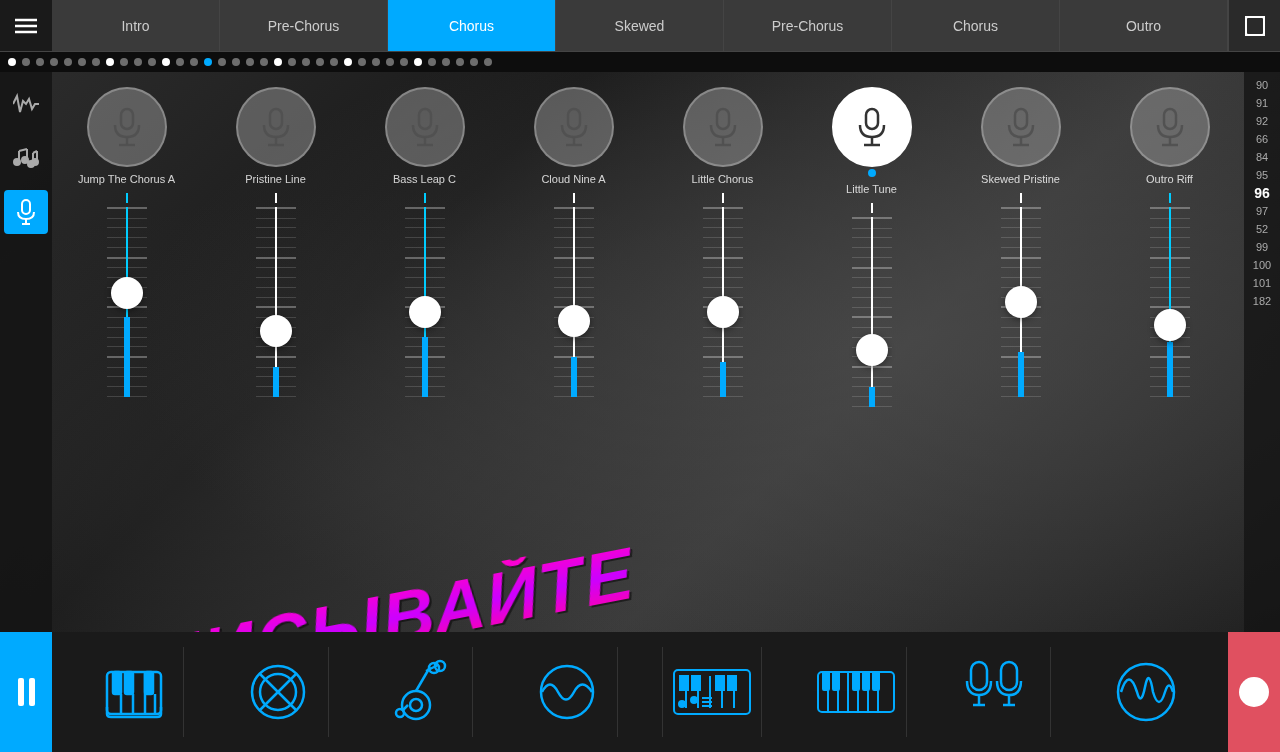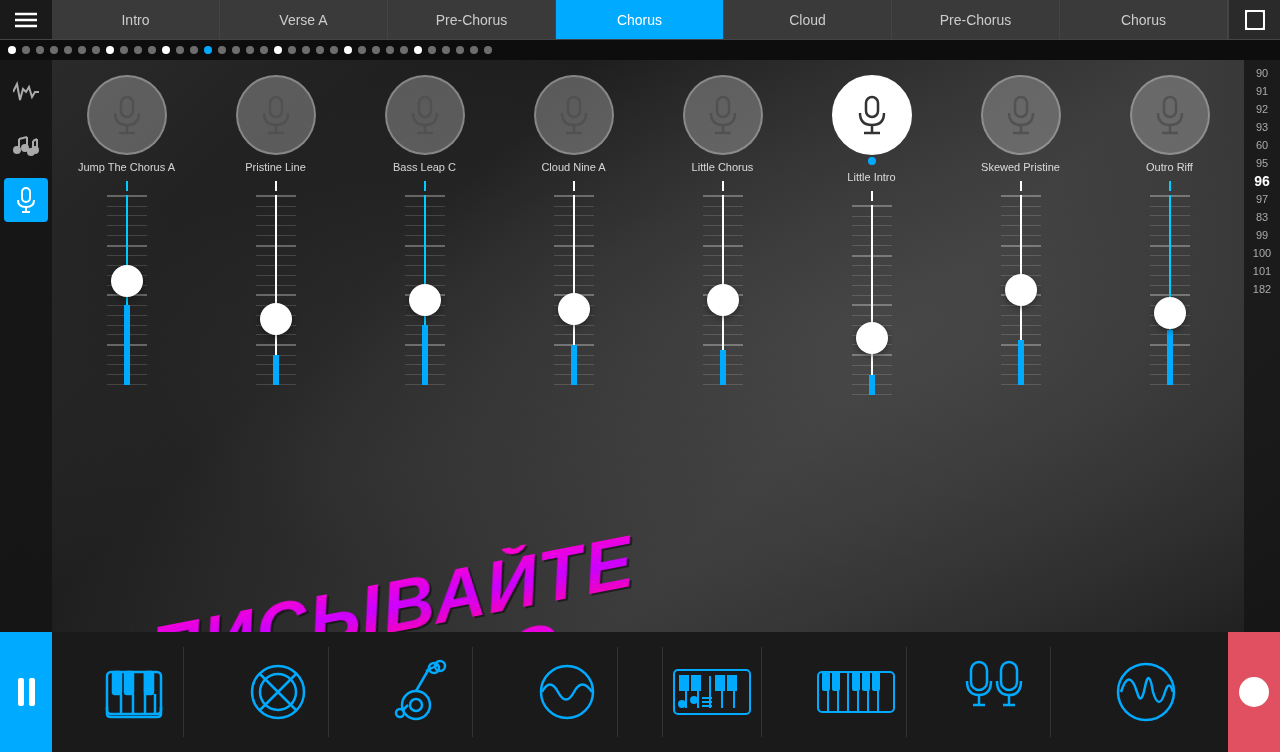--- a/index.html
+++ b/index.html
@@ -1,21 +1,21 @@
 <!DOCTYPE html>
 <html><head>
   <meta charset="utf-8">
   <style>
     * { margin: 0; padding: 0; box-sizing: border-box; }
     body { width: 1280px; height: 752px; overflow: hidden; background: #1a1a1a; font-family: Arial, sans-serif; }
 
     
     #top-nav {
       display: flex;
-      height: 40px;
+      height: 52px;
       background: #2a2a2a;
       border-bottom: 1px solid #444;
       justify-content: flex-end;
     }
     .hamburger-btn {
       width: 52px;
       display: flex;
       align-items: center;
       justify-content: center;
       background: #1a1a1a;
@@ -367,26 +367,26 @@
 <div id="top-nav">
   <div class="hamburger-btn">
     <svg width="22" height="18" viewBox="0 0 22 18" fill="none" stroke="white" stroke-width="2.5" stroke-linecap="round">
       <line x1="0" y1="3" x2="22" y2="3"></line>
       <line x1="0" y1="9" x2="22" y2="9"></line>
       <line x1="0" y1="15" x2="22" y2="15"></line>
     </svg>
   </div>
   <div id="nav-tabs-container" style="display:flex;flex:1;">
   <div class="nav-tab">Intro</div>
-      <div class="nav-tab">Verse A</div>
       <div class="nav-tab">Pre-Chorus</div>
       <div class="nav-tab active">Chorus</div>
-      <div class="nav-tab">Cloud</div>
+      <div class="nav-tab">Skewed</div>
       <div class="nav-tab">Pre-Chorus</div>
       <div class="nav-tab">Chorus</div>
+      <div class="nav-tab">Outro</div>
     </div>
   <div class="expand-btn">
     <svg width="22" height="22" viewBox="0 0 22 22" fill="none" stroke="white" stroke-width="2">
       <rect x="2" y="2" width="18" height="18" rx="2"></rect>
       <polyline points="8,2 2,2 2,8"></polyline>
       <polyline points="14,2 20,2 20,8"></polyline>
       <polyline points="2,14 2,20 8,20"></polyline>
       <polyline points="20,14 20,20 14,20"></polyline>
     </svg>
   </div>
@@ -460,26 +460,26 @@
         <line x1="10" y1="20" x2="10" y2="25"></line>
         <line x1="6" y1="25" x2="14" y2="25"></line>
       </svg>
     </div>
   </div>
 
   <div id="right-scale">
     <div class="scale-num">90</div>
     <div class="scale-num">91</div>
     <div class="scale-num">92</div>
-    <div class="scale-num">93</div>
-    <div class="scale-num">60</div>
+    <div class="scale-num">66</div>
+    <div class="scale-num">84</div>
     <div class="scale-num">95</div>
     <div class="scale-num highlight">96</div>
     <div class="scale-num">97</div>
-    <div class="scale-num">83</div>
+    <div class="scale-num">52</div>
     <div class="scale-num">99</div>
     <div class="scale-num">100</div>
     <div class="scale-num">101</div>
     <div class="scale-num">182</div>
   </div>
 
   <div id="mixer-area">
   <div class="channel">
         <div class="mic-circle">
           <svg width="32" height="40" viewBox="0 0 32 40" fill="none" stroke="rgba(80,80,80,0.9)" stroke-width="2.5">
@@ -688,21 +688,21 @@
       <div class="channel">
         <div class="mic-circle active">
           <svg width="32" height="40" viewBox="0 0 32 40" fill="none" stroke="#333" stroke-width="2.5">
     <rect x="10" y="2" width="12" height="20" rx="6"></rect>
     <path d="M4 18 Q4 30 16 30 Q28 30 28 18"></path>
     <line x1="16" y1="30" x2="16" y2="38"></line>
     <line x1="8" y1="38" x2="24" y2="38"></line>
   </svg>
         </div>
         <div style="width: 8px; height: 8px; border-radius: 50%; background: rgb(0, 170, 255); margin-top: 2px;"></div>
-        <div class="channel-label">Little Intro</div>
+        <div class="channel-label">Little Tune</div>
         <div style="width: 2px; height: 10px; background: white; margin-bottom: 4px;"></div>
         <div class="fader-container">
           <div class="fader-track">
             <div class="fader-lines">
               <div class="fader-line bold"></div>
               <div class="fader-line"></div>
               <div class="fader-line"></div>
               <div class="fader-line"></div>
               <div class="fader-line"></div>
               <div class="fader-line bold"></div>

